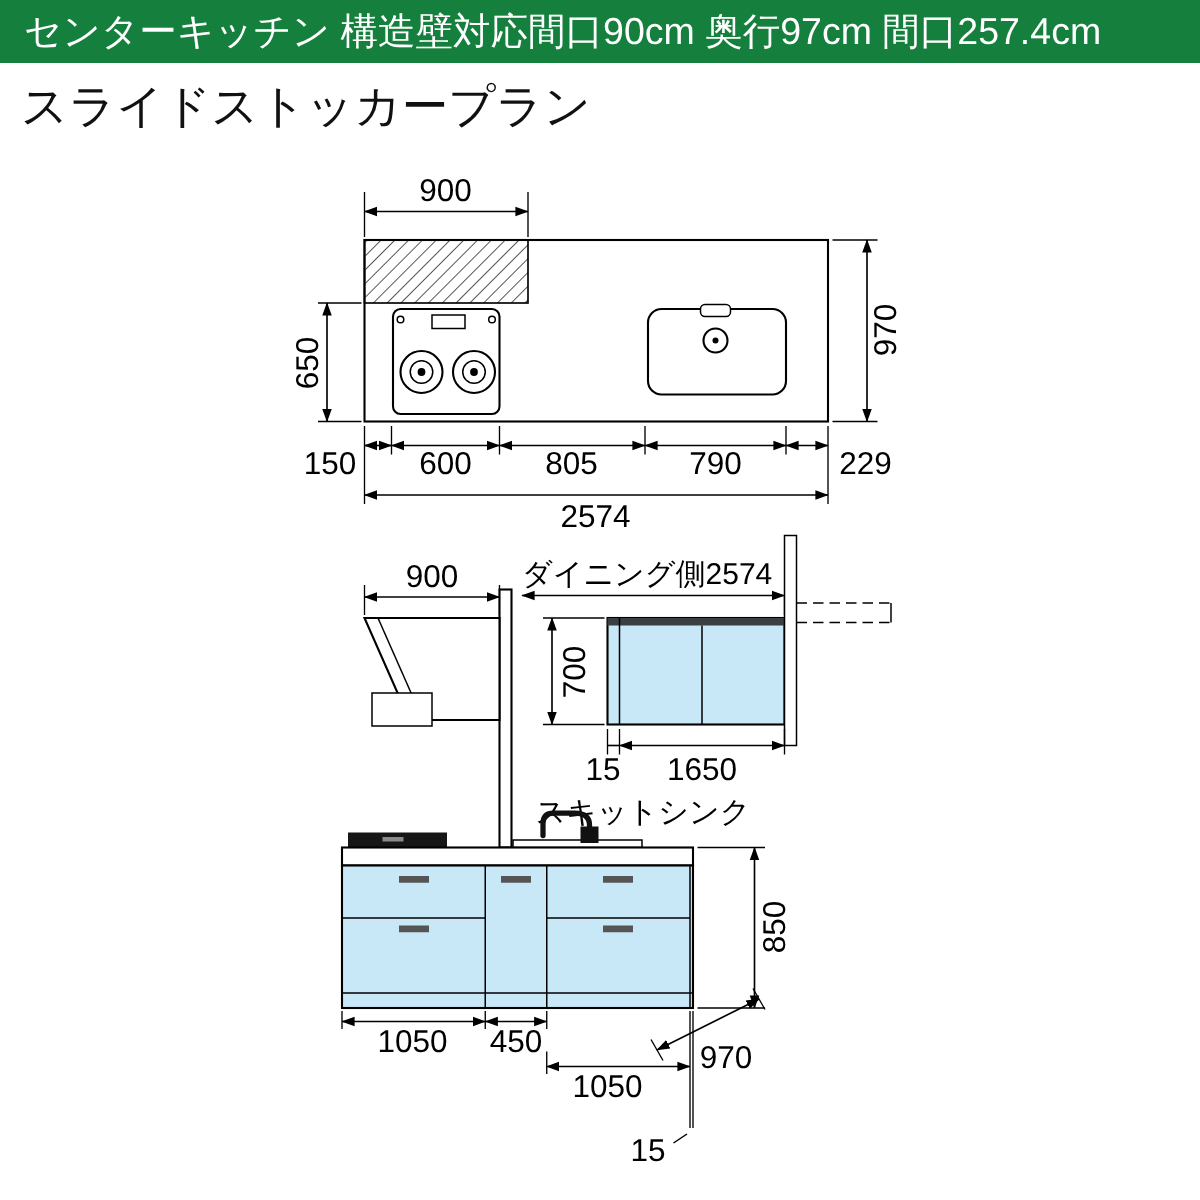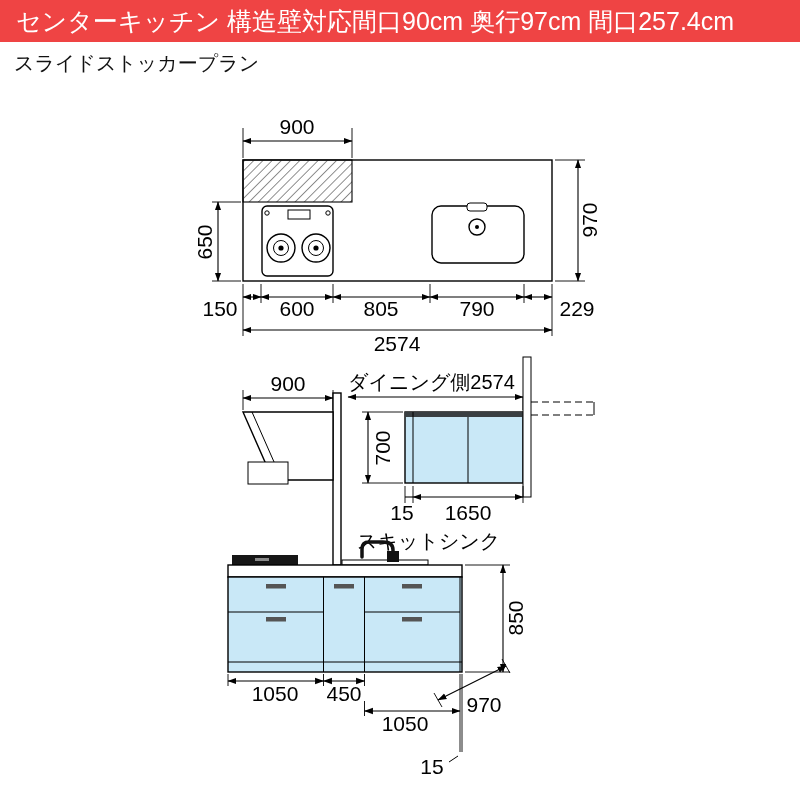--- a/index.html
+++ b/index.html
@@ -1,21 +1,21 @@
 <!DOCTYPE html>
 <html><head>
 <meta charset="utf-8">
 <style>
   html,body{margin:0;padding:0;background:#fff;}
   #page{position:relative;width:800px;height:800px;background:#ffffff;overflow:hidden;
         font-family:"Liberation Sans","DejaVu Sans",sans-serif;}
-  #header-bar{position:absolute;top:0;left:0;width:800px;height:42px;background:#ef4444;
+  #header-bar{position:absolute;top:0;left:0;width:800px;height:42px;background:#15803d;
         color:#ffffff;font-size:25px;line-height:42px;padding-left:16px;box-sizing:border-box;
         white-space:nowrap;}
-  #subtitle{position:absolute;top:50px;left:14px;color:#111;font-size:20px;font-weight:500;}
+  #subtitle{position:absolute;top:50px;left:14px;color:#111;font-size:31px;font-weight:500;}
   svg{position:absolute;top:0;left:0;}
   .ln{stroke:#000;fill:none;stroke-width:1.4;}
   .thin{stroke:#000;fill:none;stroke-width:1;}
   .dim{stroke:#000;fill:none;stroke-width:1.1;}
   .ext{stroke:#000;fill:none;stroke-width:0.9;}
   .dashed{stroke:#000;fill:none;stroke-width:1.1;stroke-dasharray:7 4;}
   text{font-family:"Liberation Sans","DejaVu Sans",sans-serif;fill:#000;}
   .num{font-size:21px;text-anchor:middle;}
   .jp{font-size:20px;text-anchor:start;}
   .white{fill:#ffffff;}

